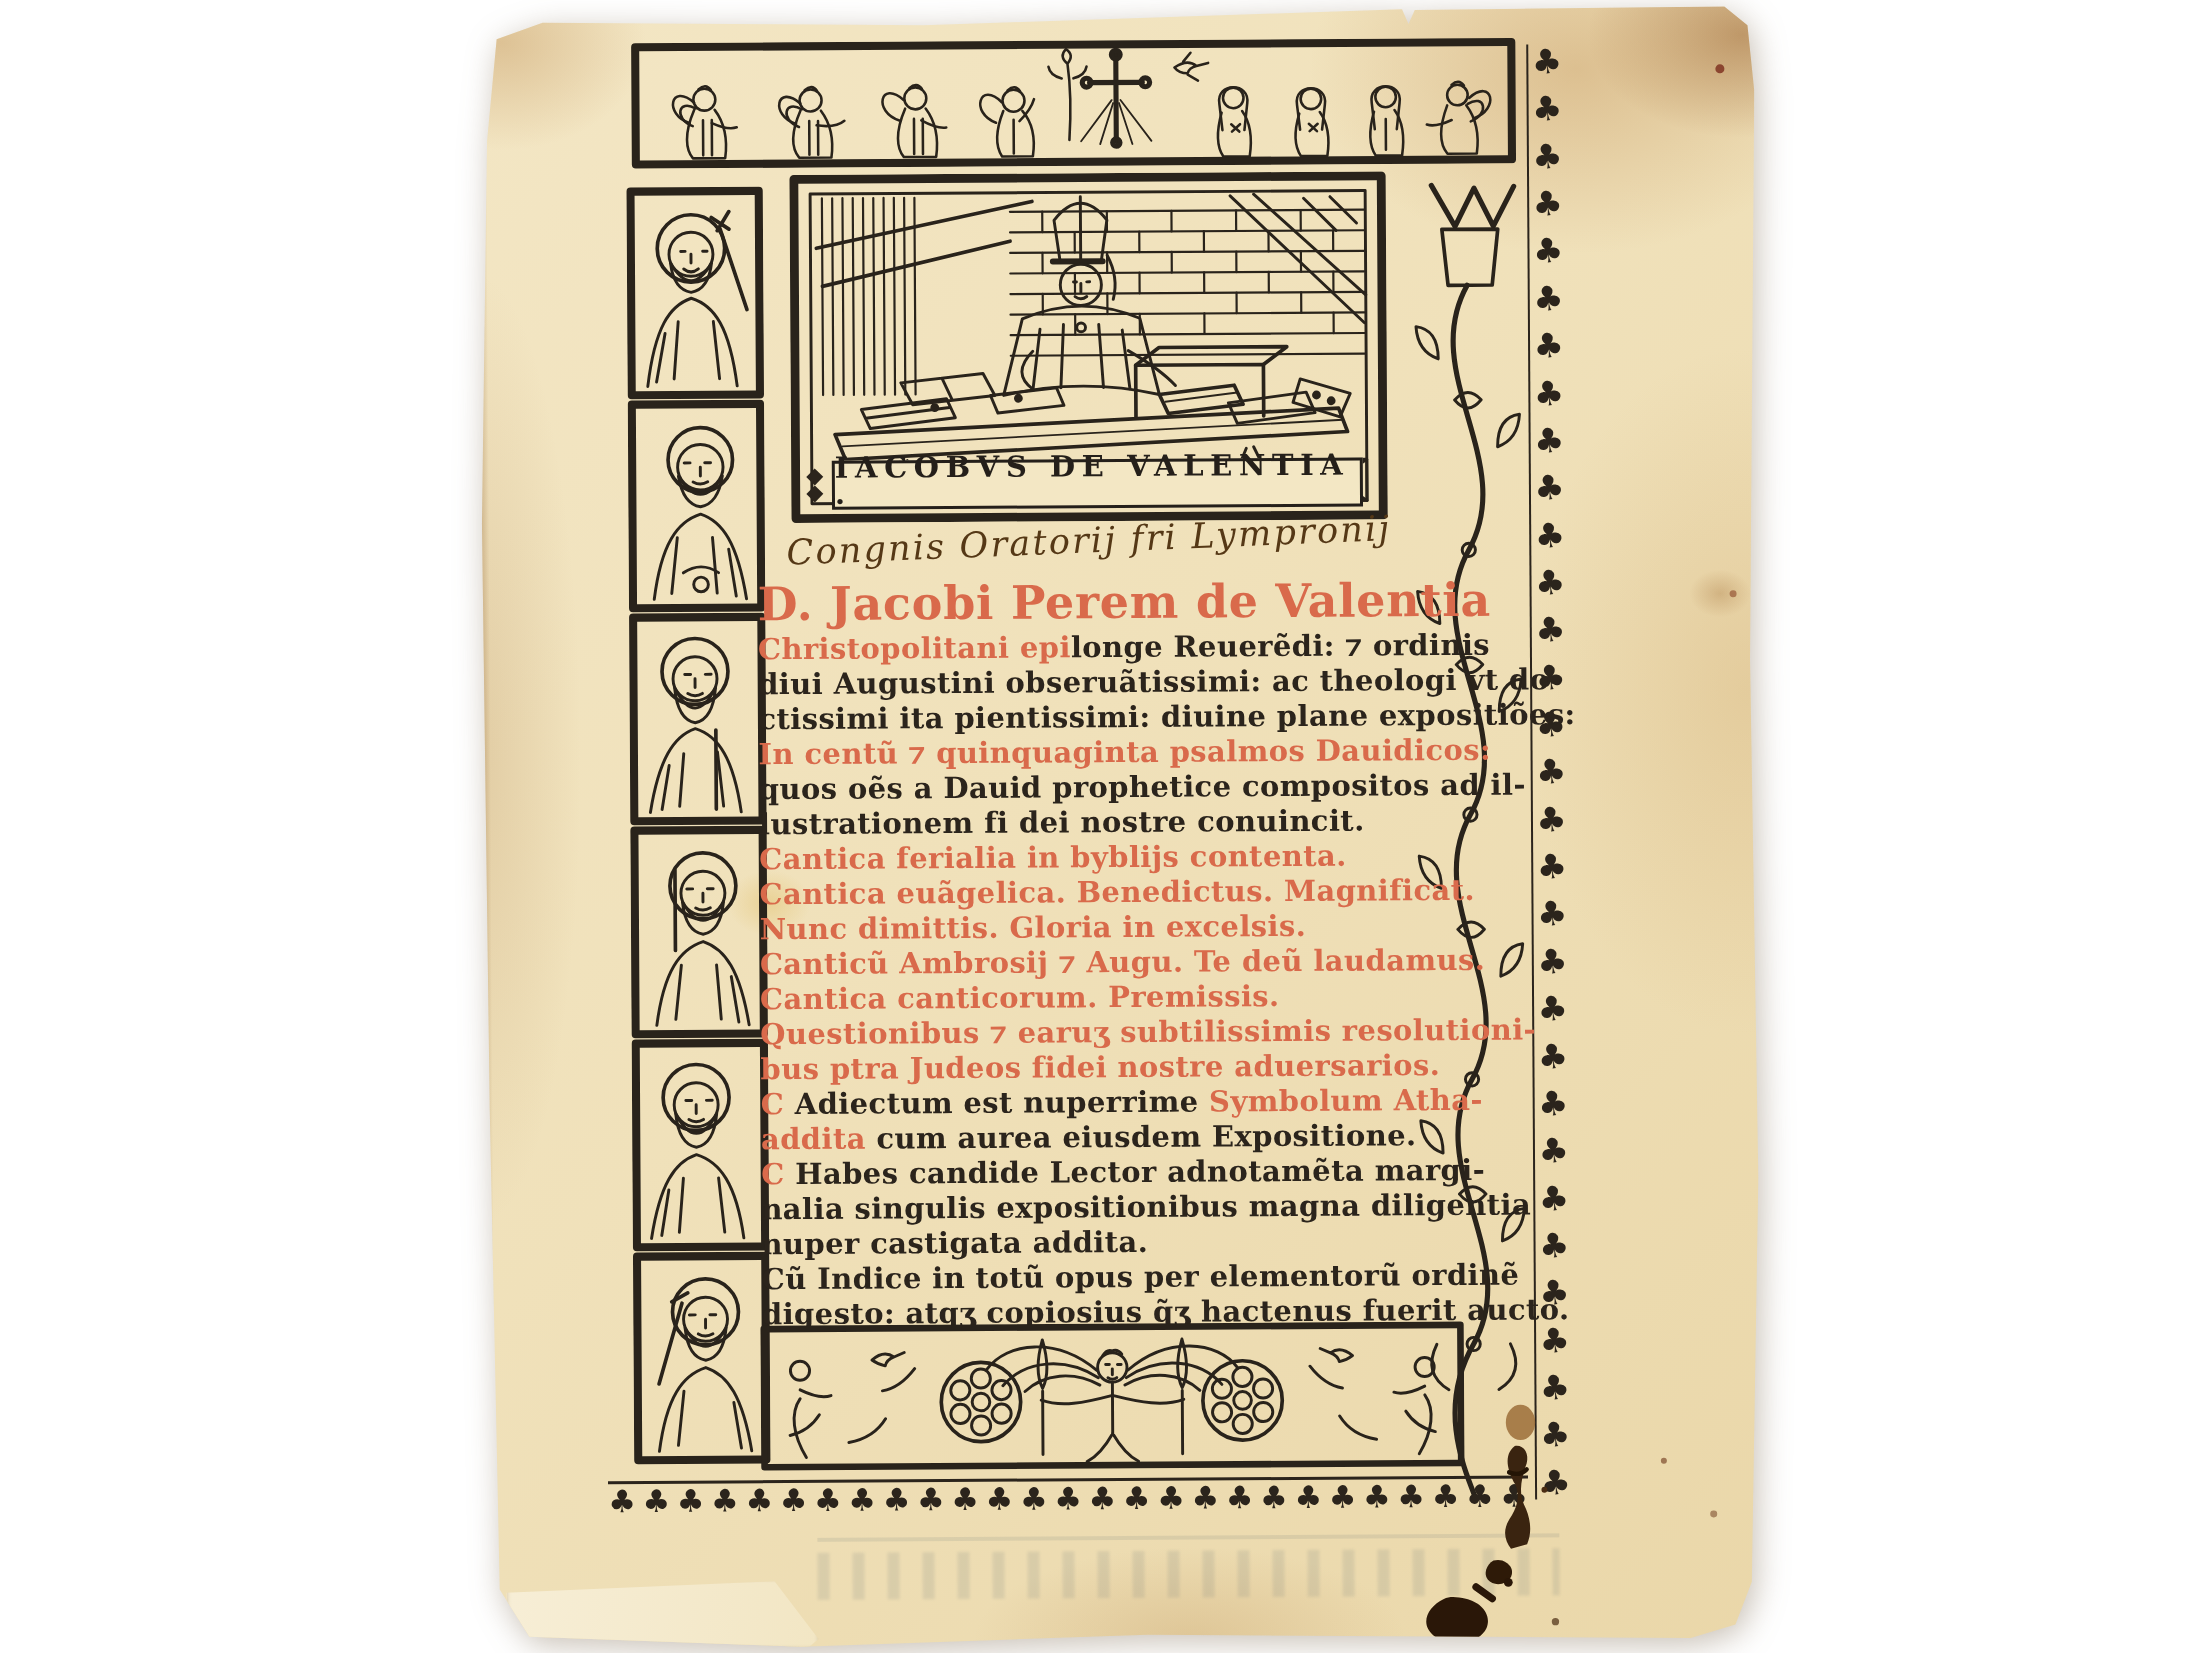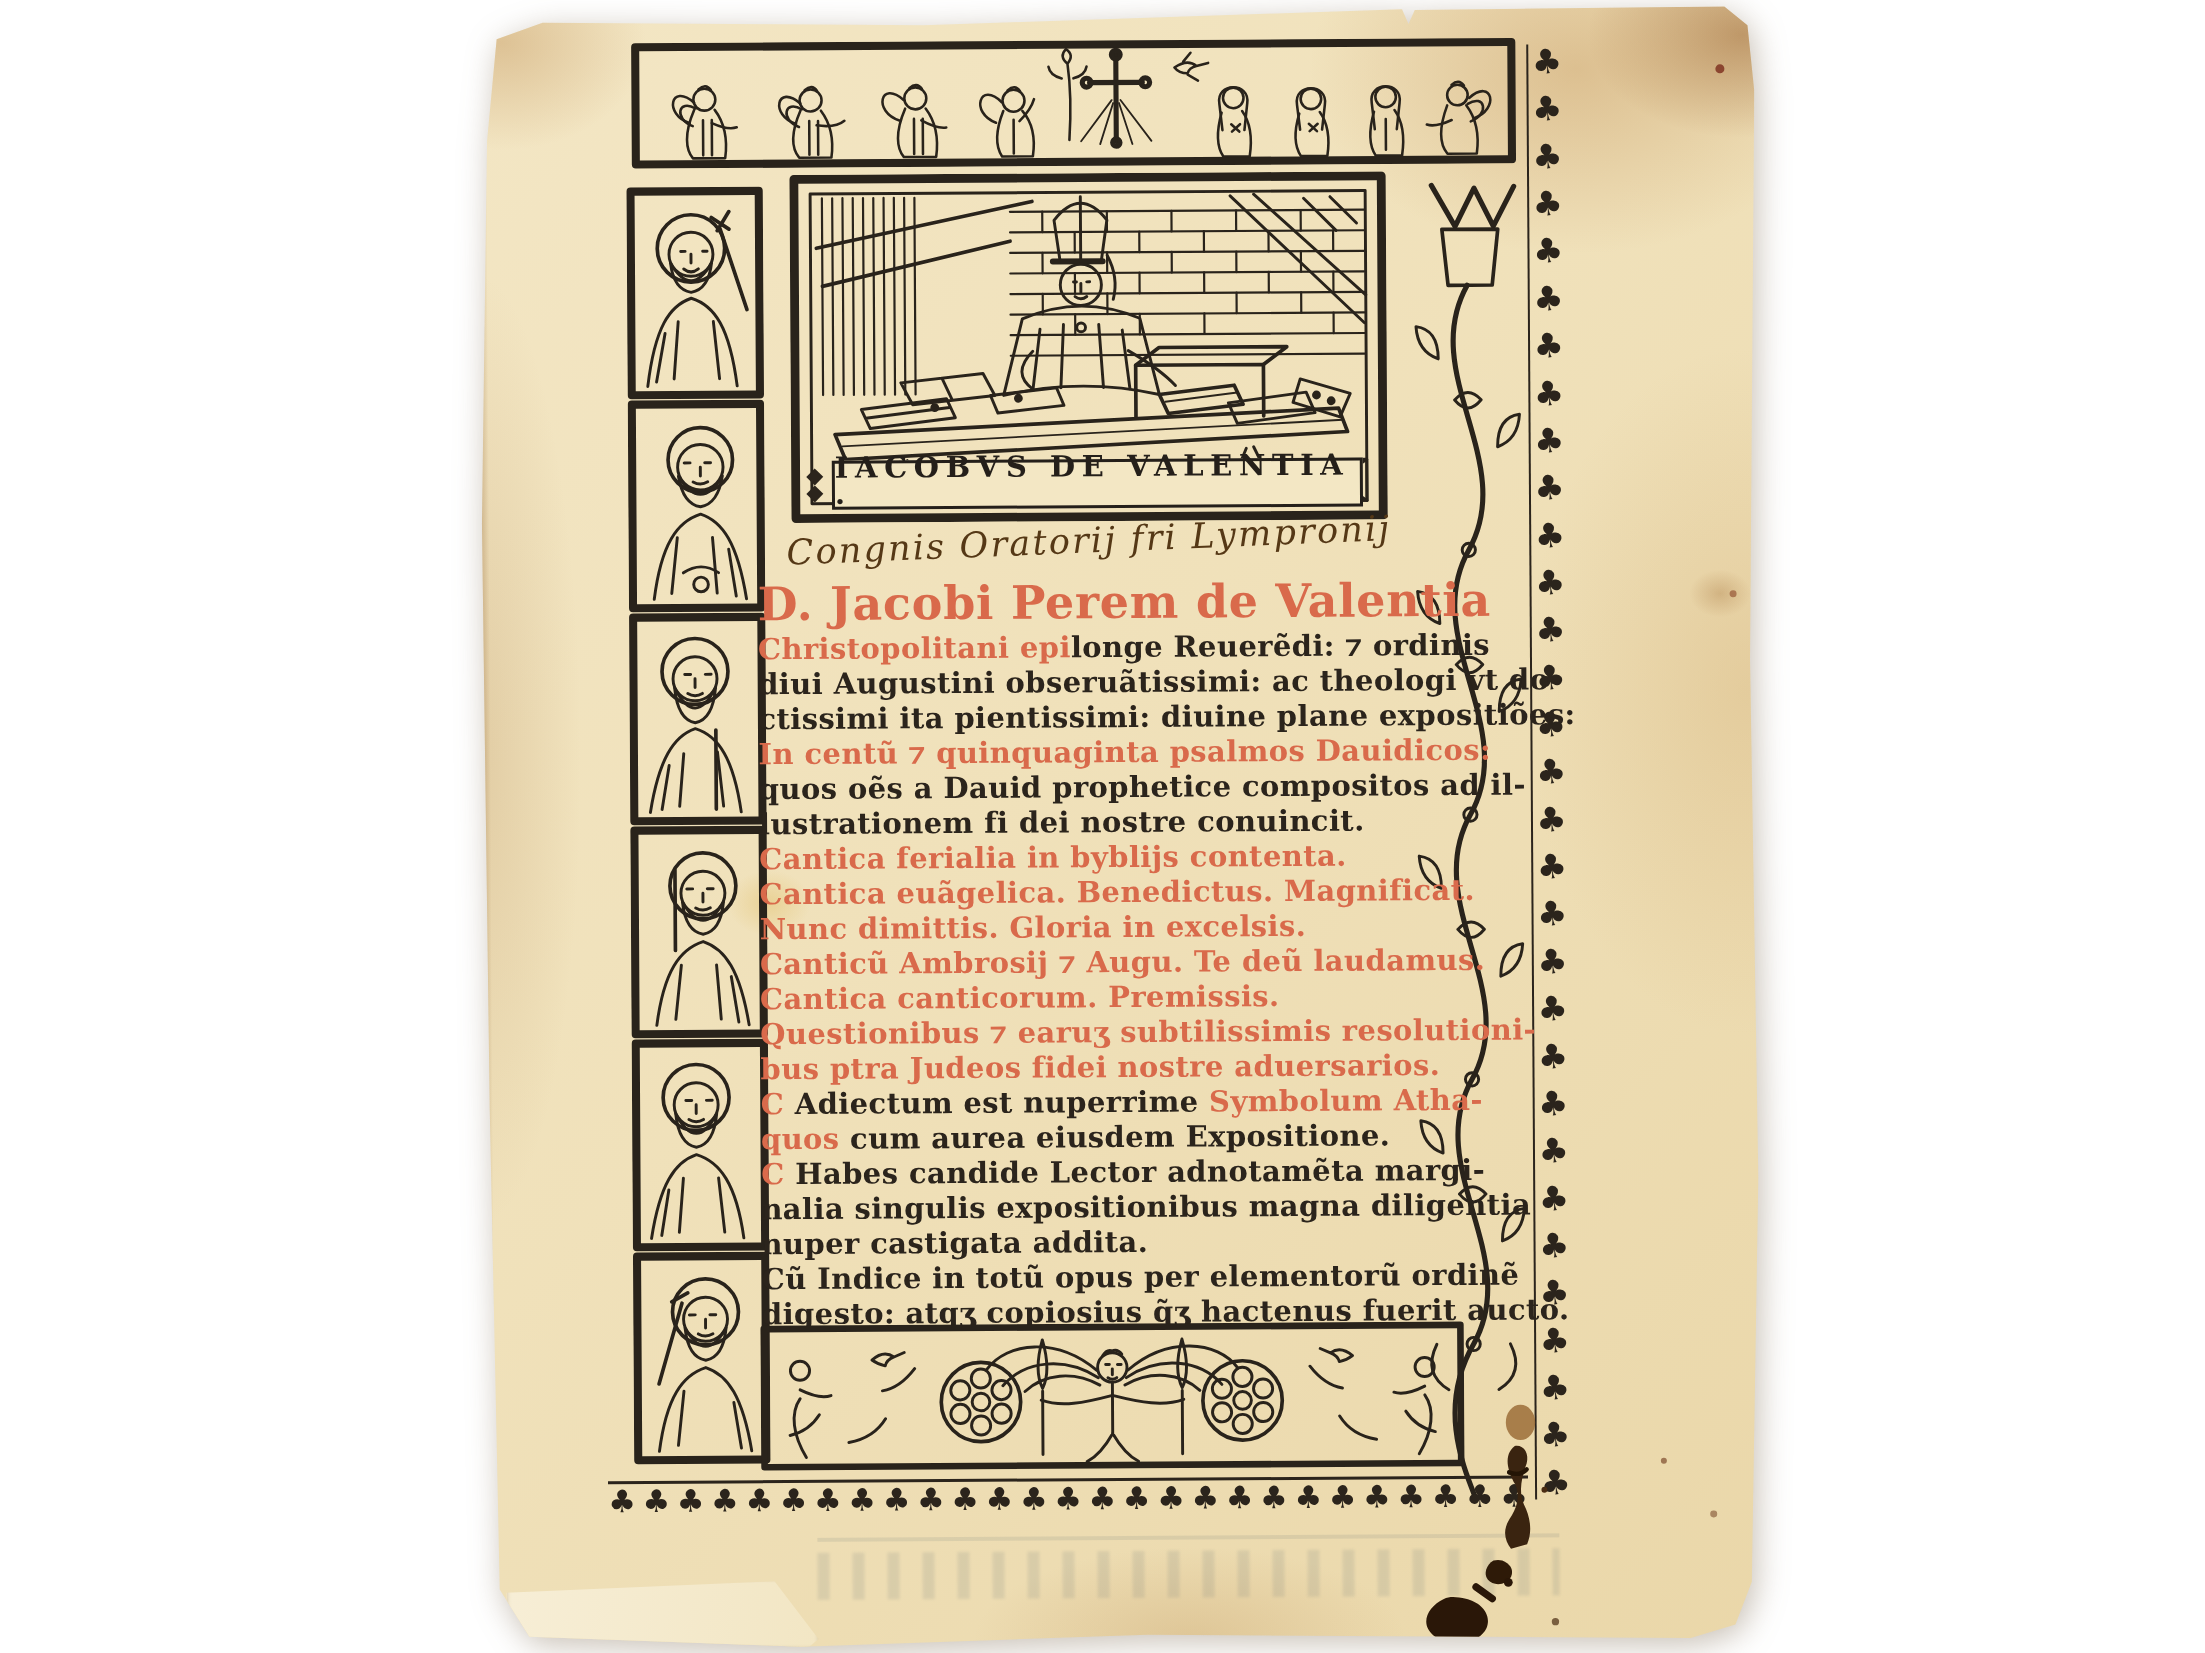--- a/index.html
+++ b/index.html
@@ -391,21 +391,21 @@
           <div class="tline"><span class="blk">quos oẽs a Dauid prophetice compositos ad il-</span></div>
           <div class="tline"><span class="blk">lustrationem fi dei nostre conuincit.</span></div>
           <div class="tline"><span class="red">Cantica ferialia in byblijs contenta.</span></div>
           <div class="tline"><span class="red">Cantica euãgelica. Benedictus. Magnificat.</span></div>
           <div class="tline"><span class="red">Nunc dimittis. Gloria in excelsis.</span></div>
           <div class="tline"><span class="red">Canticũ Ambrosij ⁊ Augu. Te deũ laudamus.</span></div>
           <div class="tline"><span class="red">Cantica canticorum. Premissis.</span></div>
           <div class="tline"><span class="red">Questionibus ⁊ earuʒ subtilissimis resolutioni-</span></div>
           <div class="tline"><span class="red">bus ptra Judeos fidei nostre aduersarios.</span></div>
           <div class="tline"><span class="red">C </span><span class="blk">Adiectum est nuperrime </span><span class="red">Symbolum Atha-</span></div>
-          <div class="tline"><span class="red">quos </span><span class="blk">cum aurea eiusdem Expositione.</span></div>
+          <div class="tline"><span class="red">addita </span><span class="blk">cum aurea eiusdem Expositione.</span></div>
           <div class="tline"><span class="red">C </span><span class="blk">Habes candide Lector adnotamẽta margi-</span></div>
           <div class="tline"><span class="blk">nalia singulis expositionibus magna diligentia</span></div>
           <div class="tline"><span class="blk">nuper castigata addita.</span></div>
           <div class="tline"><span class="blk">Cũ Indice in totũ opus per elementorũ ordinẽ</span></div>
           <div class="tline"><span class="blk">digesto: atqʒ copiosius q̃ʒ hactenus fuerit aucto.</span></div>
         </div>
 
     <svg class="bottom-frieze" viewBox="0 0 958 198">
       <rect x="5" y="5" width="948" height="188" stroke-width="9"></rect>
       <g stroke-width="4">

